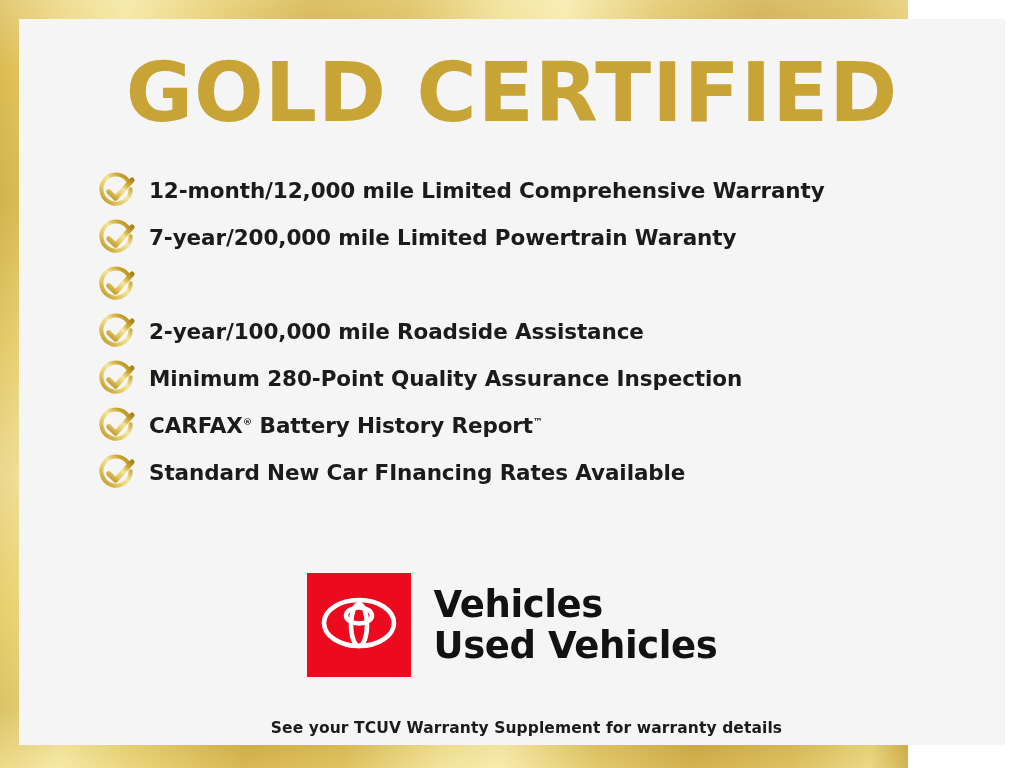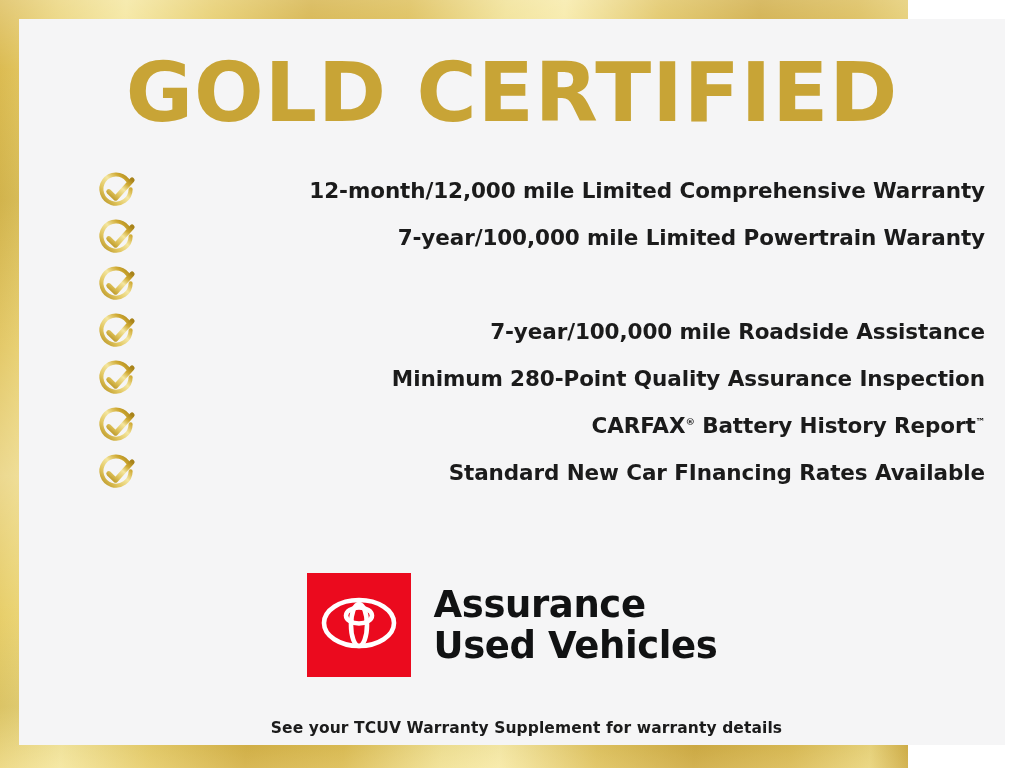--- a/index.html
+++ b/index.html
@@ -87,21 +87,20 @@
   #benefits {
     position: absolute;
     left: 78px;
     top: 148px;
     right: 20px;
   }
   .benefit-row {
     display: flex;
     align-items: center;
     height: 47px;
-    justify-content: space-between;
   }
   .check-wrap {
     width: 52px;
     min-width: 52px;
     height: 42px;
     display: flex;
     align-items: center;
     justify-content: flex-start;
   }
   .check-wrap svg { display: block; }
@@ -194,40 +193,40 @@
         <span class="benefit-text">12-month/12,000 mile Limited Comprehensive Warranty</span>
       </div>
 
       <div class="benefit-row">
         <span class="check-wrap">
           <svg width="42" height="42" viewBox="0 0 42 42" aria-hidden="true">
             <path d="M30.6 10.2 A14.6 14.6 0 1 0 33.6 19.2" fill="none" stroke="url(#g1)" stroke-width="4.1" stroke-linecap="round"></path>
             <path d="M11.8 21.6 L18.6 28.2 L35.1 10.0" fill="none" stroke="url(#g1)" stroke-width="5.0" stroke-linecap="round" stroke-linejoin="round"></path>
           </svg>
         </span>
-        <span class="benefit-text">7-year/100,000 mile Limited Powertrain Waranty</span>
-      </div>
-
-      <div class="benefit-row">
-        <span class="check-wrap">
-          <svg width="42" height="42" viewBox="0 0 42 42" aria-hidden="true">
-            <path d="M30.6 10.2 A14.6 14.6 0 1 0 33.6 19.2" fill="none" stroke="url(#g1)" stroke-width="4.1" stroke-linecap="round"></path>
-            <path d="M11.8 21.6 L18.6 28.2 L35.1 10.0" fill="none" stroke="url(#g1)" stroke-width="5.0" stroke-linecap="round" stroke-linejoin="round"></path>
-          </svg>
-        </span>
-      </div>
-
-      <div class="benefit-row">
-        <span class="check-wrap">
-          <svg width="42" height="42" viewBox="0 0 42 42" aria-hidden="true">
-            <path d="M30.6 10.2 A14.6 14.6 0 1 0 33.6 19.2" fill="none" stroke="url(#g1)" stroke-width="4.1" stroke-linecap="round"></path>
-            <path d="M11.8 21.6 L18.6 28.2 L35.1 10.0" fill="none" stroke="url(#g1)" stroke-width="5.0" stroke-linecap="round" stroke-linejoin="round"></path>
-          </svg>
-        </span>
-        <span class="benefit-text">7-year/100,000 mile Roadside Assistance</span>
+        <span class="benefit-text">7-year/200,000 mile Limited Powertrain Waranty</span>
+      </div>
+
+      <div class="benefit-row">
+        <span class="check-wrap">
+          <svg width="42" height="42" viewBox="0 0 42 42" aria-hidden="true">
+            <path d="M30.6 10.2 A14.6 14.6 0 1 0 33.6 19.2" fill="none" stroke="url(#g1)" stroke-width="4.1" stroke-linecap="round"></path>
+            <path d="M11.8 21.6 L18.6 28.2 L35.1 10.0" fill="none" stroke="url(#g1)" stroke-width="5.0" stroke-linecap="round" stroke-linejoin="round"></path>
+          </svg>
+        </span>
+      </div>
+
+      <div class="benefit-row">
+        <span class="check-wrap">
+          <svg width="42" height="42" viewBox="0 0 42 42" aria-hidden="true">
+            <path d="M30.6 10.2 A14.6 14.6 0 1 0 33.6 19.2" fill="none" stroke="url(#g1)" stroke-width="4.1" stroke-linecap="round"></path>
+            <path d="M11.8 21.6 L18.6 28.2 L35.1 10.0" fill="none" stroke="url(#g1)" stroke-width="5.0" stroke-linecap="round" stroke-linejoin="round"></path>
+          </svg>
+        </span>
+        <span class="benefit-text">2-year/100,000 mile Roadside Assistance</span>
       </div>
 
 
       <div class="benefit-row">
         <span class="check-wrap">
           <svg width="42" height="42" viewBox="0 0 42 42" aria-hidden="true">
             <path d="M30.6 10.2 A14.6 14.6 0 1 0 33.6 19.2" fill="none" stroke="url(#g1)" stroke-width="4.1" stroke-linecap="round"></path>
             <path d="M11.8 21.6 L18.6 28.2 L35.1 10.0" fill="none" stroke="url(#g1)" stroke-width="5.0" stroke-linecap="round" stroke-linejoin="round"></path>
           </svg>
         </span>
@@ -262,21 +261,21 @@
           <svg width="78" height="58" viewBox="0 0 78 58" aria-hidden="true">
             <g fill="none" stroke="#ffffff" stroke-width="4.6">
               <ellipse cx="39" cy="29" rx="35" ry="23"></ellipse>
               <ellipse cx="39" cy="21.5" rx="13" ry="8"></ellipse>
               <ellipse cx="39" cy="31" rx="8" ry="21"></ellipse>
             </g>
           </svg>
         </span>
       </div>
       <div id="lockup-words">
-        <div>Assurance</div>
+        <div>Vehicles</div>
         <div>Used Vehicles</div>
       </div>
     </div>
 
     <div id="footnote">See your TCUV Warranty Supplement for warranty details</div>
 
   </div>
 </div>
 
 </body></html>

